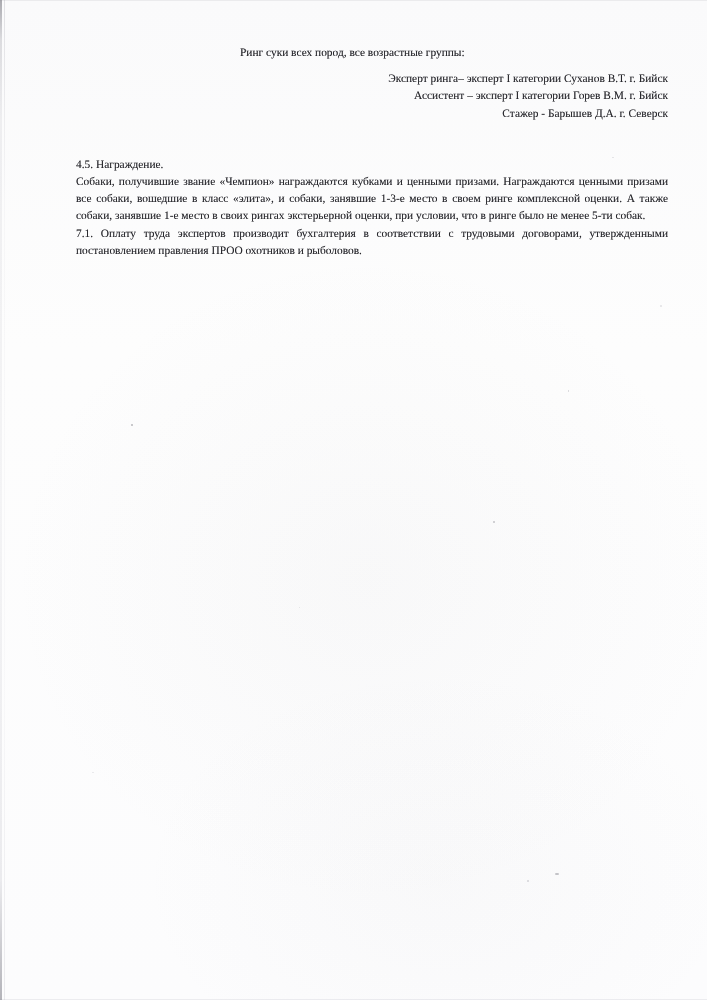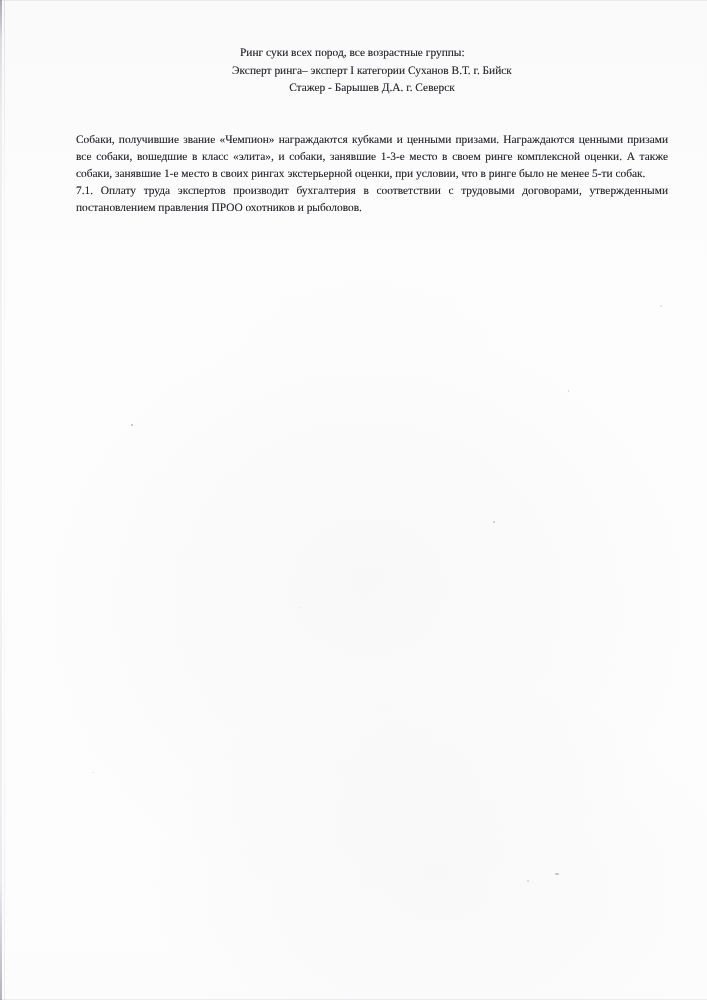--- a/index.html
+++ b/index.html
@@ -97,27 +97,27 @@
     font-size: 11.4px;
     line-height: 17.2px;
     text-align: justify;
     text-rendering: geometricPrecision;
   }
 
   .ring-title {
     display: block;
     padding-left: 164px;
     white-space: nowrap;
-    margin-bottom: 1px;
+    margin-bottom: 9px;
   }
 
   .judge-line {
     display: block;
     white-space: nowrap;
-    text-align: center;
+    text-align: right;
   }
 
   .blank-line {
     display: block;
     height: 17px;
   }
 
   .para {
     display: block;
     text-align: justify;
@@ -155,27 +155,29 @@
   <div class="speck" style="left:612px; top:157px; width:2px; height:1px; opacity:.30;"></div>
   <div class="speck" style="left:299px; top:607px; width:1px; height:1px; opacity:.28;"></div>
   <div class="speck" style="left:92px;  top:772px; width:2px; height:1px; opacity:.25;"></div>
   <div class="speck" style="left:660px; top:305px; width:2px; height:2px; opacity:.22;"></div>
 
   <div class="text-body">
 
     <span class="ring-title">Ринг суки всех пород, все возрастные группы:</span>
 
     <span class="judge-line">Эксперт ринга– эксперт I категории Суханов В.Т. г. Бийск</span>
+    <span class="judge-line">Ассистент – эксперт I категории Горев В.М. г. Бийск</span>
     <span class="judge-line">Стажер - Барышев Д.А. г. Северск</span>
 
     <span class="blank-line"></span>
 
 
     <span class="blank-line"></span>
 
 
+    <span class="para-left">4.5. Награждение.</span>
 
     <span class="para">Собаки, получившие звание «Чемпион» награждаются кубками и ценными призами. Награждаются ценными призами все собаки, вошедшие в класс «элита», и собаки, занявшие 1-3-е место в своем ринге комплексной оценки. А также собаки, занявшие 1-е место в своих рингах экстерьерной оценки, при условии, что в ринге было не менее 5-ти собак.</span>
 
     <span class="para">7.1. Оплату труда экспертов производит бухгалтерия в соответствии с трудовыми договорами, утвержденными постановлением правления ПРОО охотников и рыболовов.</span>
 
   </div>
 </div>
 
 </body></html>

